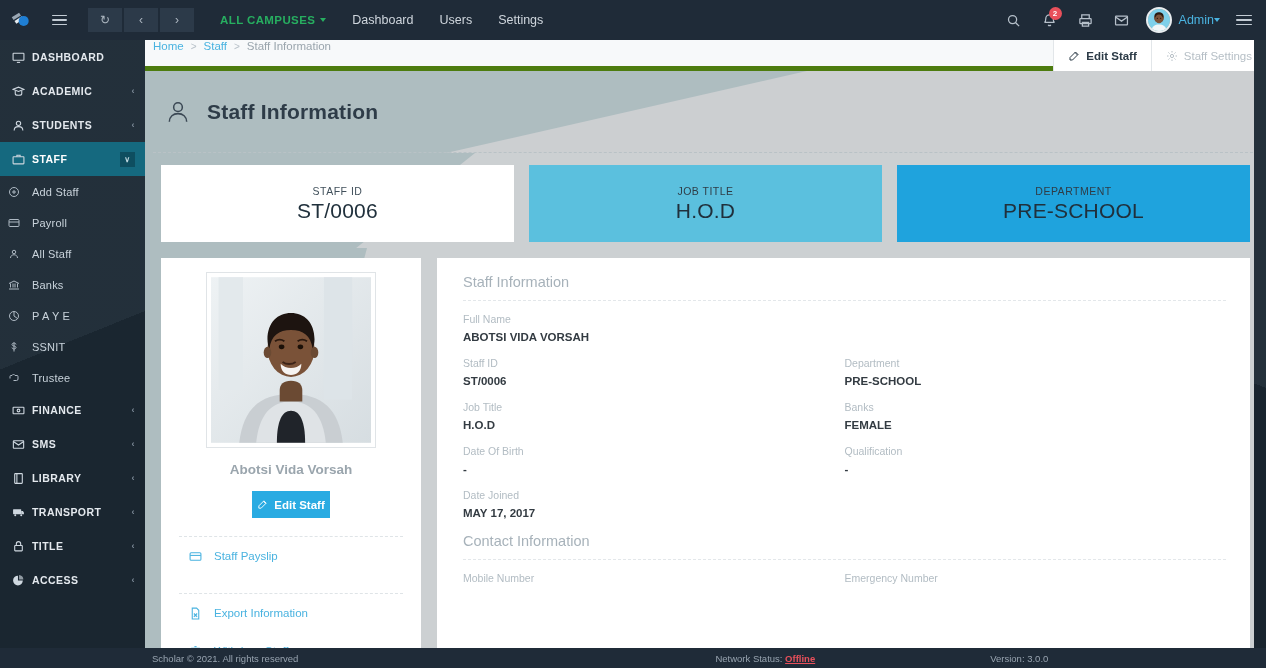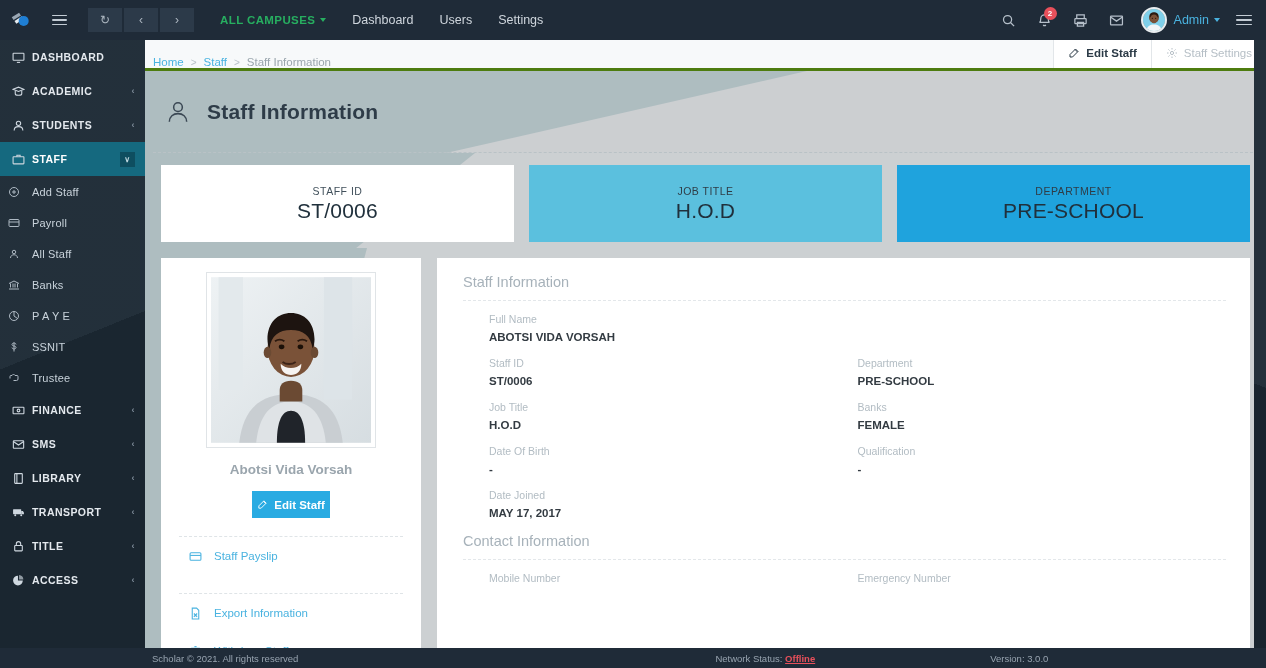--- a/index.html
+++ b/index.html
@@ -65,21 +65,21 @@
     display: flex; align-items: center; justify-content: center;
     line-height: 1; padding: 0 3px;
   }
   .avatar {
     width: 26px; height: 26px; border-radius: 50%;
     margin: 0 7px 0 6px; overflow: hidden; background: #cfa07a;
     border: 2px solid #e9edf0; flex-shrink: 0; cursor: pointer;
   }
   .avatar svg { width: 100%; height: 100%; display: block; }
   .admin-label {
-    color: #4ab3e0; font-size: 12.5px; display: flex; align-items: center; gap: 5px;
+    color: #4ab3e0; font-size: 12.5px; display: flex; align-items: center; 
     cursor: pointer;
   }
   .hamburger-right {
     width: 30px; height: 40px; display: flex; align-items: center; justify-content: center;
     margin-left: 8px; cursor: pointer;
   }
   .hamburger-right .ham-bars span { background: #c3ccd4; width: 16px; }
 
   
   .sidebar {
@@ -118,22 +118,22 @@
   .sb-sub .sb-ico { width: 24px; display: flex; align-items: center; color: #aeb9c3; }
   .sb-sub .sb-ico svg { width: 12px; height: 12px; display:block; }
   .sb-sub-label { letter-spacing: .2px; }
 
   
   .content {
     position: absolute; top: 40px; left: 145px; width: 1121px; height: 628px;
     background: #ccd0d2; overflow: hidden;
   }
   .crumbbar {
-    height: 31px; background: #f7f9fa; display: flex; align-items: flex-end;
-    padding-left: 8px; position: relative; border-bottom: 3px solid #4d7c0f;
+    height: 31px; background: #f7f9fa; display: flex; align-items: flex-start;
+    padding-left: 8px; position: relative; border-bottom: 5px solid #4d7c0f;
   }
   .crumbs { display: flex; align-items: center; gap: 7px; font-size: 11.5px; }
   .crumbs a { color: #4ab3e0; text-decoration: none; cursor: pointer; }
   .crumbs .sep { color: #b8c1c8; font-size: 10px; }
   .crumbs .cur { color: #9aa5ad; }
   .crumb-actions { margin-left: auto; display: flex; height: 31px; }
   .crumb-btn {
     display: flex; align-items: center; gap: 6px; padding: 0 14px;
     font-size: 11.5px; cursor: pointer; background: #fff;
     border-left: 1px solid #e2e6e9;
@@ -220,21 +220,21 @@
   .link-row svg { width: 13px; height: 13px; display: block; color: #4ab3e0; }
 
   .detail-card {
     position: relative; flex: 1; background: #fff;
     padding: 16px 24px 10px 26px; min-height: 400px;
   }
   .section-title {
     font-size: 14.5px; color: #a7b2ba; font-weight: normal; padding-bottom: 10px;
   }
   .sec-rule { border-top: 1px dashed #e3e7ea; margin-bottom: 12px; }
-  .field-grid { display: flex; flex-wrap: wrap; margin-left: 26px; }
+  .field-grid { display: flex; flex-wrap: wrap; }
   .field { width: 50%; margin-bottom: 14px; }
   .field.full { width: 100%; }
   .field-label { font-size: 10.5px; color: #b2bcc3; margin-bottom: 6px; }
   .field-value { font-size: 11.5px; color: #333b42; font-weight: bold; }
 
   
   .footer {
     position: absolute; bottom: 0; left: 0; width: 1266px; height: 20px;
     background: #1f2b38; display: flex; align-items: center;
     font-size: 9.5px; color: #98a4b0; z-index: 45;

